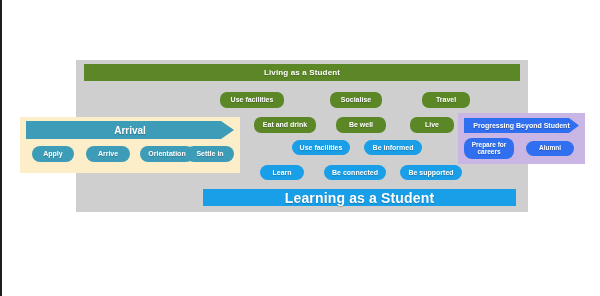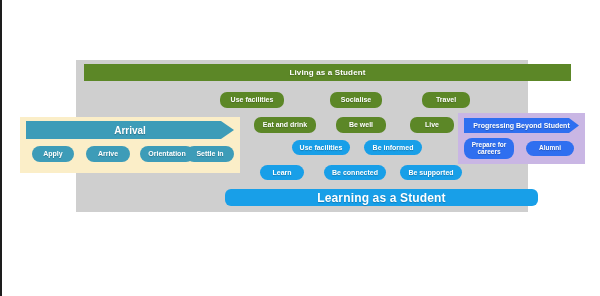--- a/index.html
+++ b/index.html
@@ -51,33 +51,32 @@
     align-items: center;
     justify-content: center;
     color: #ffffff;
     font-weight: bold;
     letter-spacing: .15px;
     text-shadow: 0 1px 1px rgba(0,0,0,.22);
   }
   .bar-living {
     left: 82px;
     top: 64px;
-    width: 487px;
+    width: 436px;
     height: 17px;
     background: #5c8727;
     font-size: 8px;
   }
   .bar-learning {
-    left: 223px;
+    left: 201px;
     top: 189px;
     width: 313px;
     height: 17px;
     background: #189fe8;
-    font-size: 12px;
-    border-radius: 6px;
+    font-size: 14px;
   }
 
   
   .chevron {
     position: absolute;
     display: flex;
     align-items: center;
     justify-content: center;
     color: #ffffff;
     font-weight: bold;

